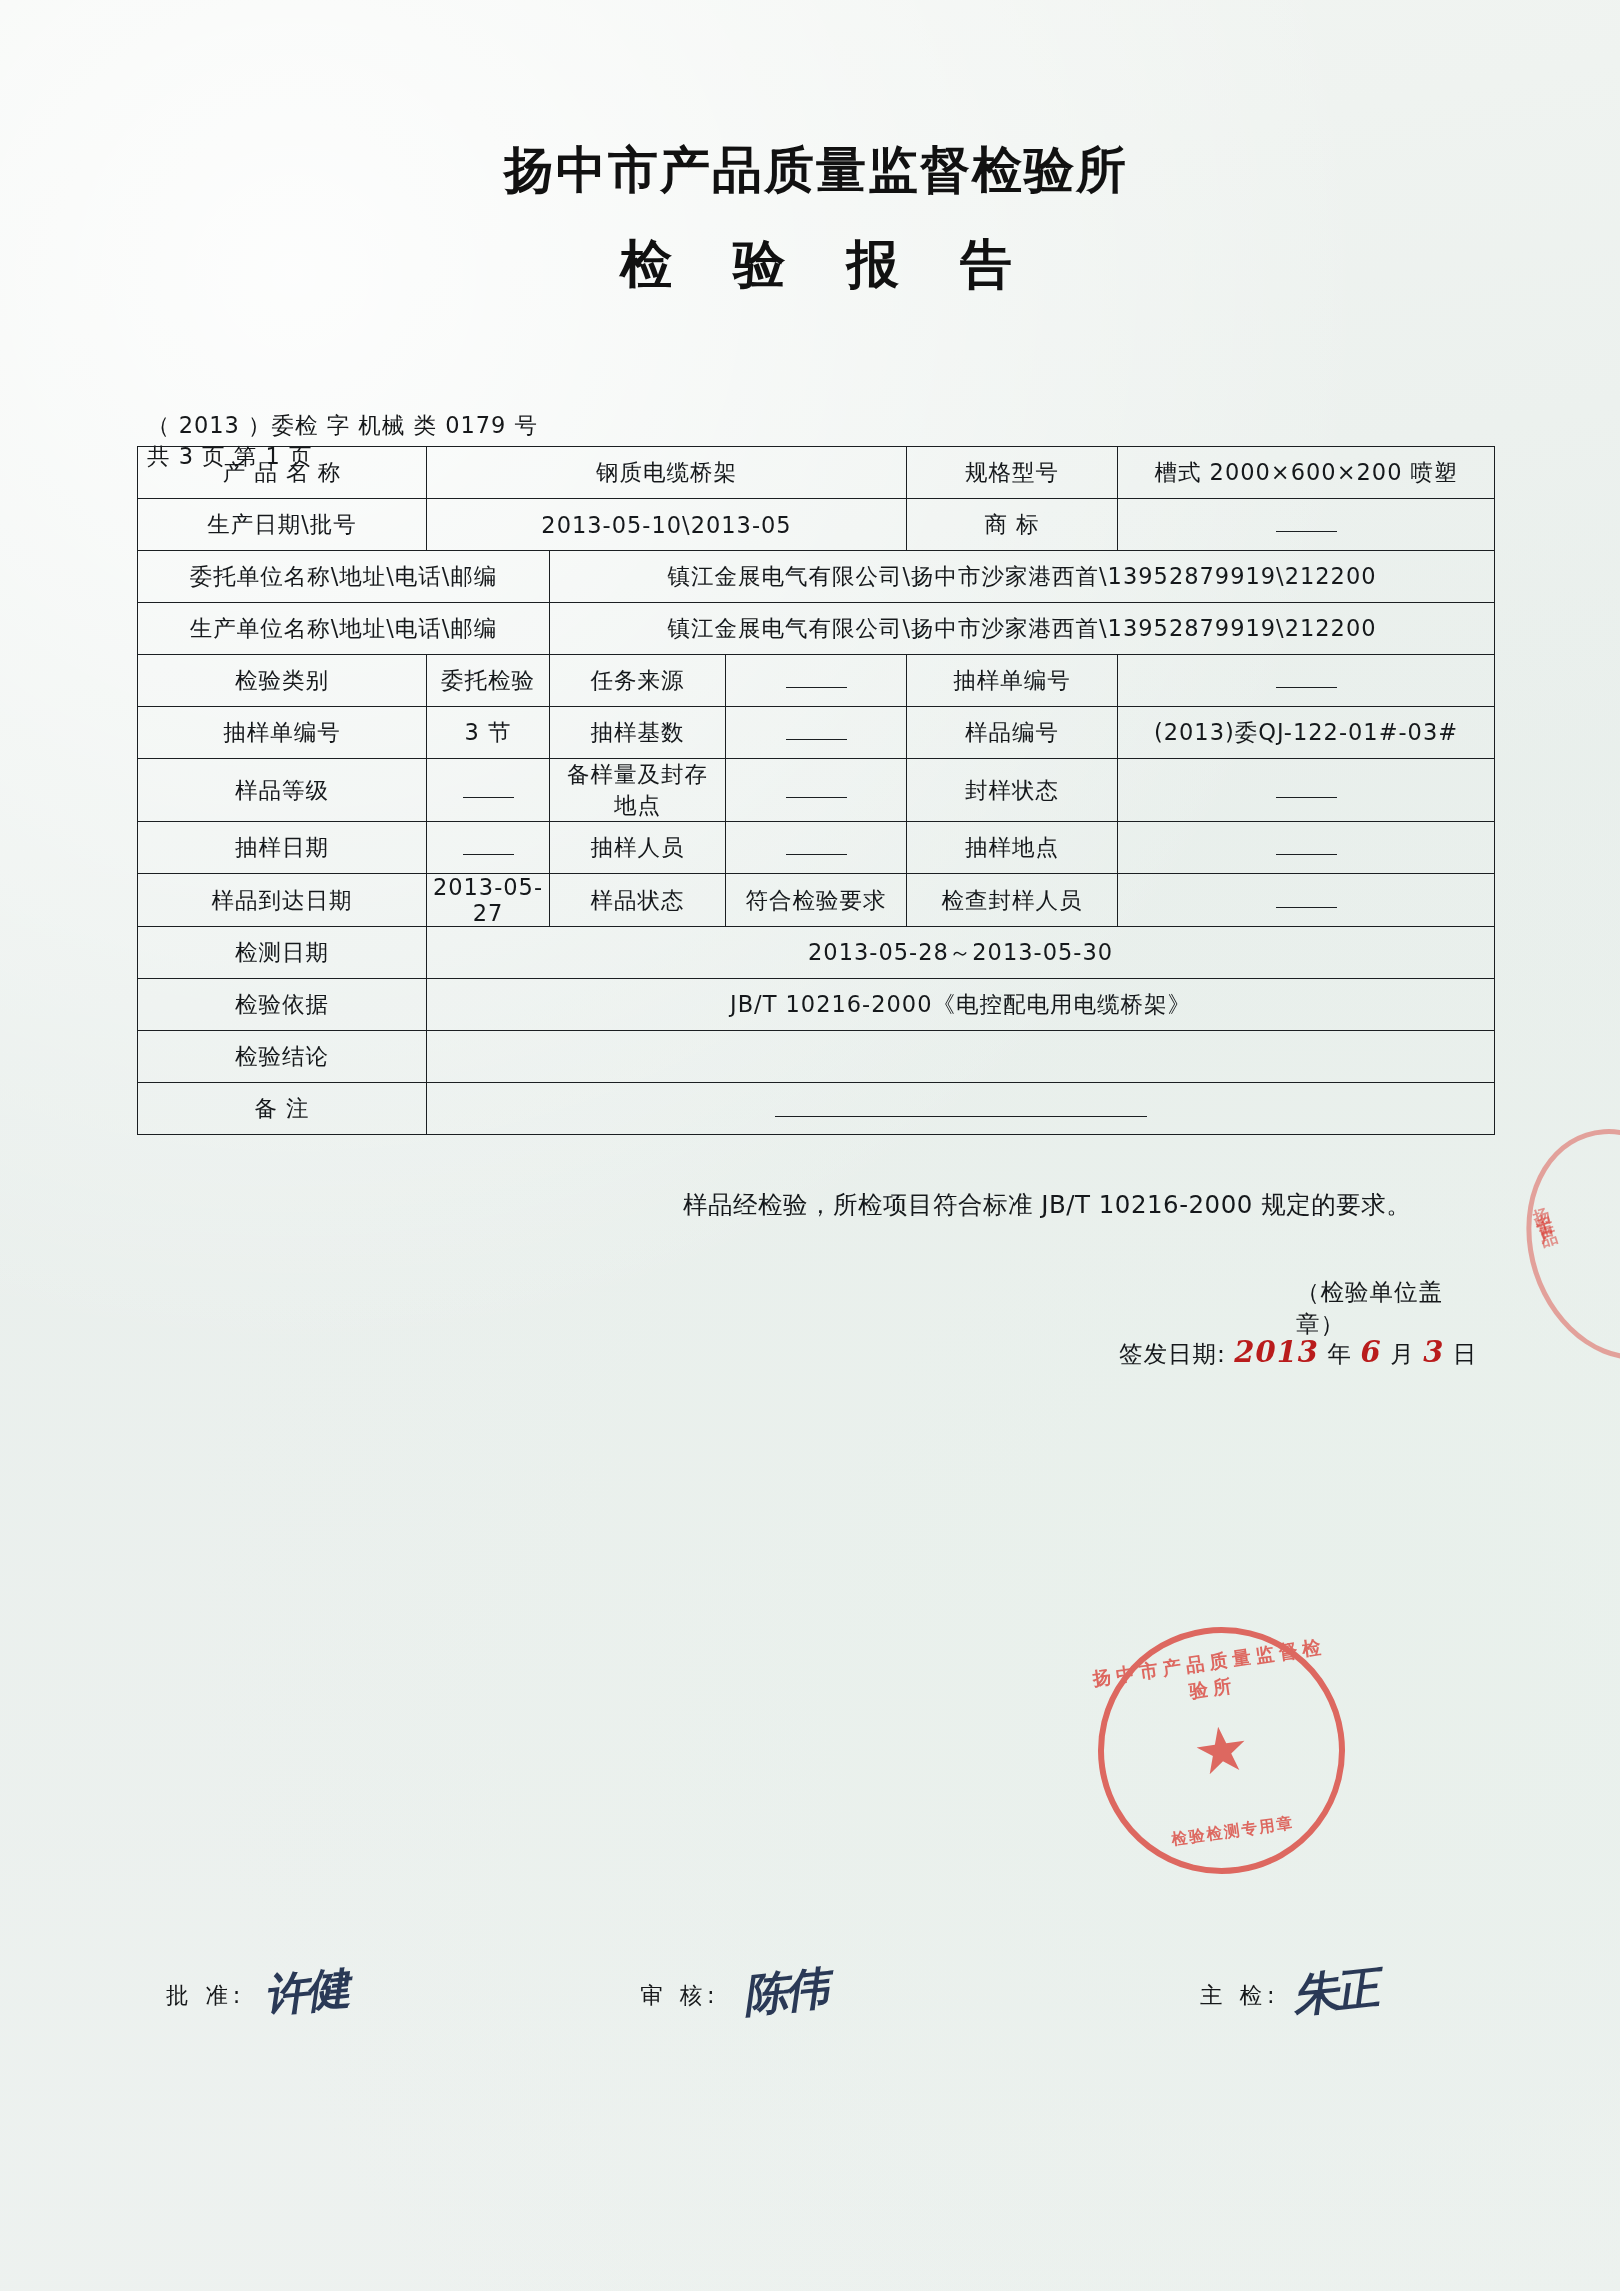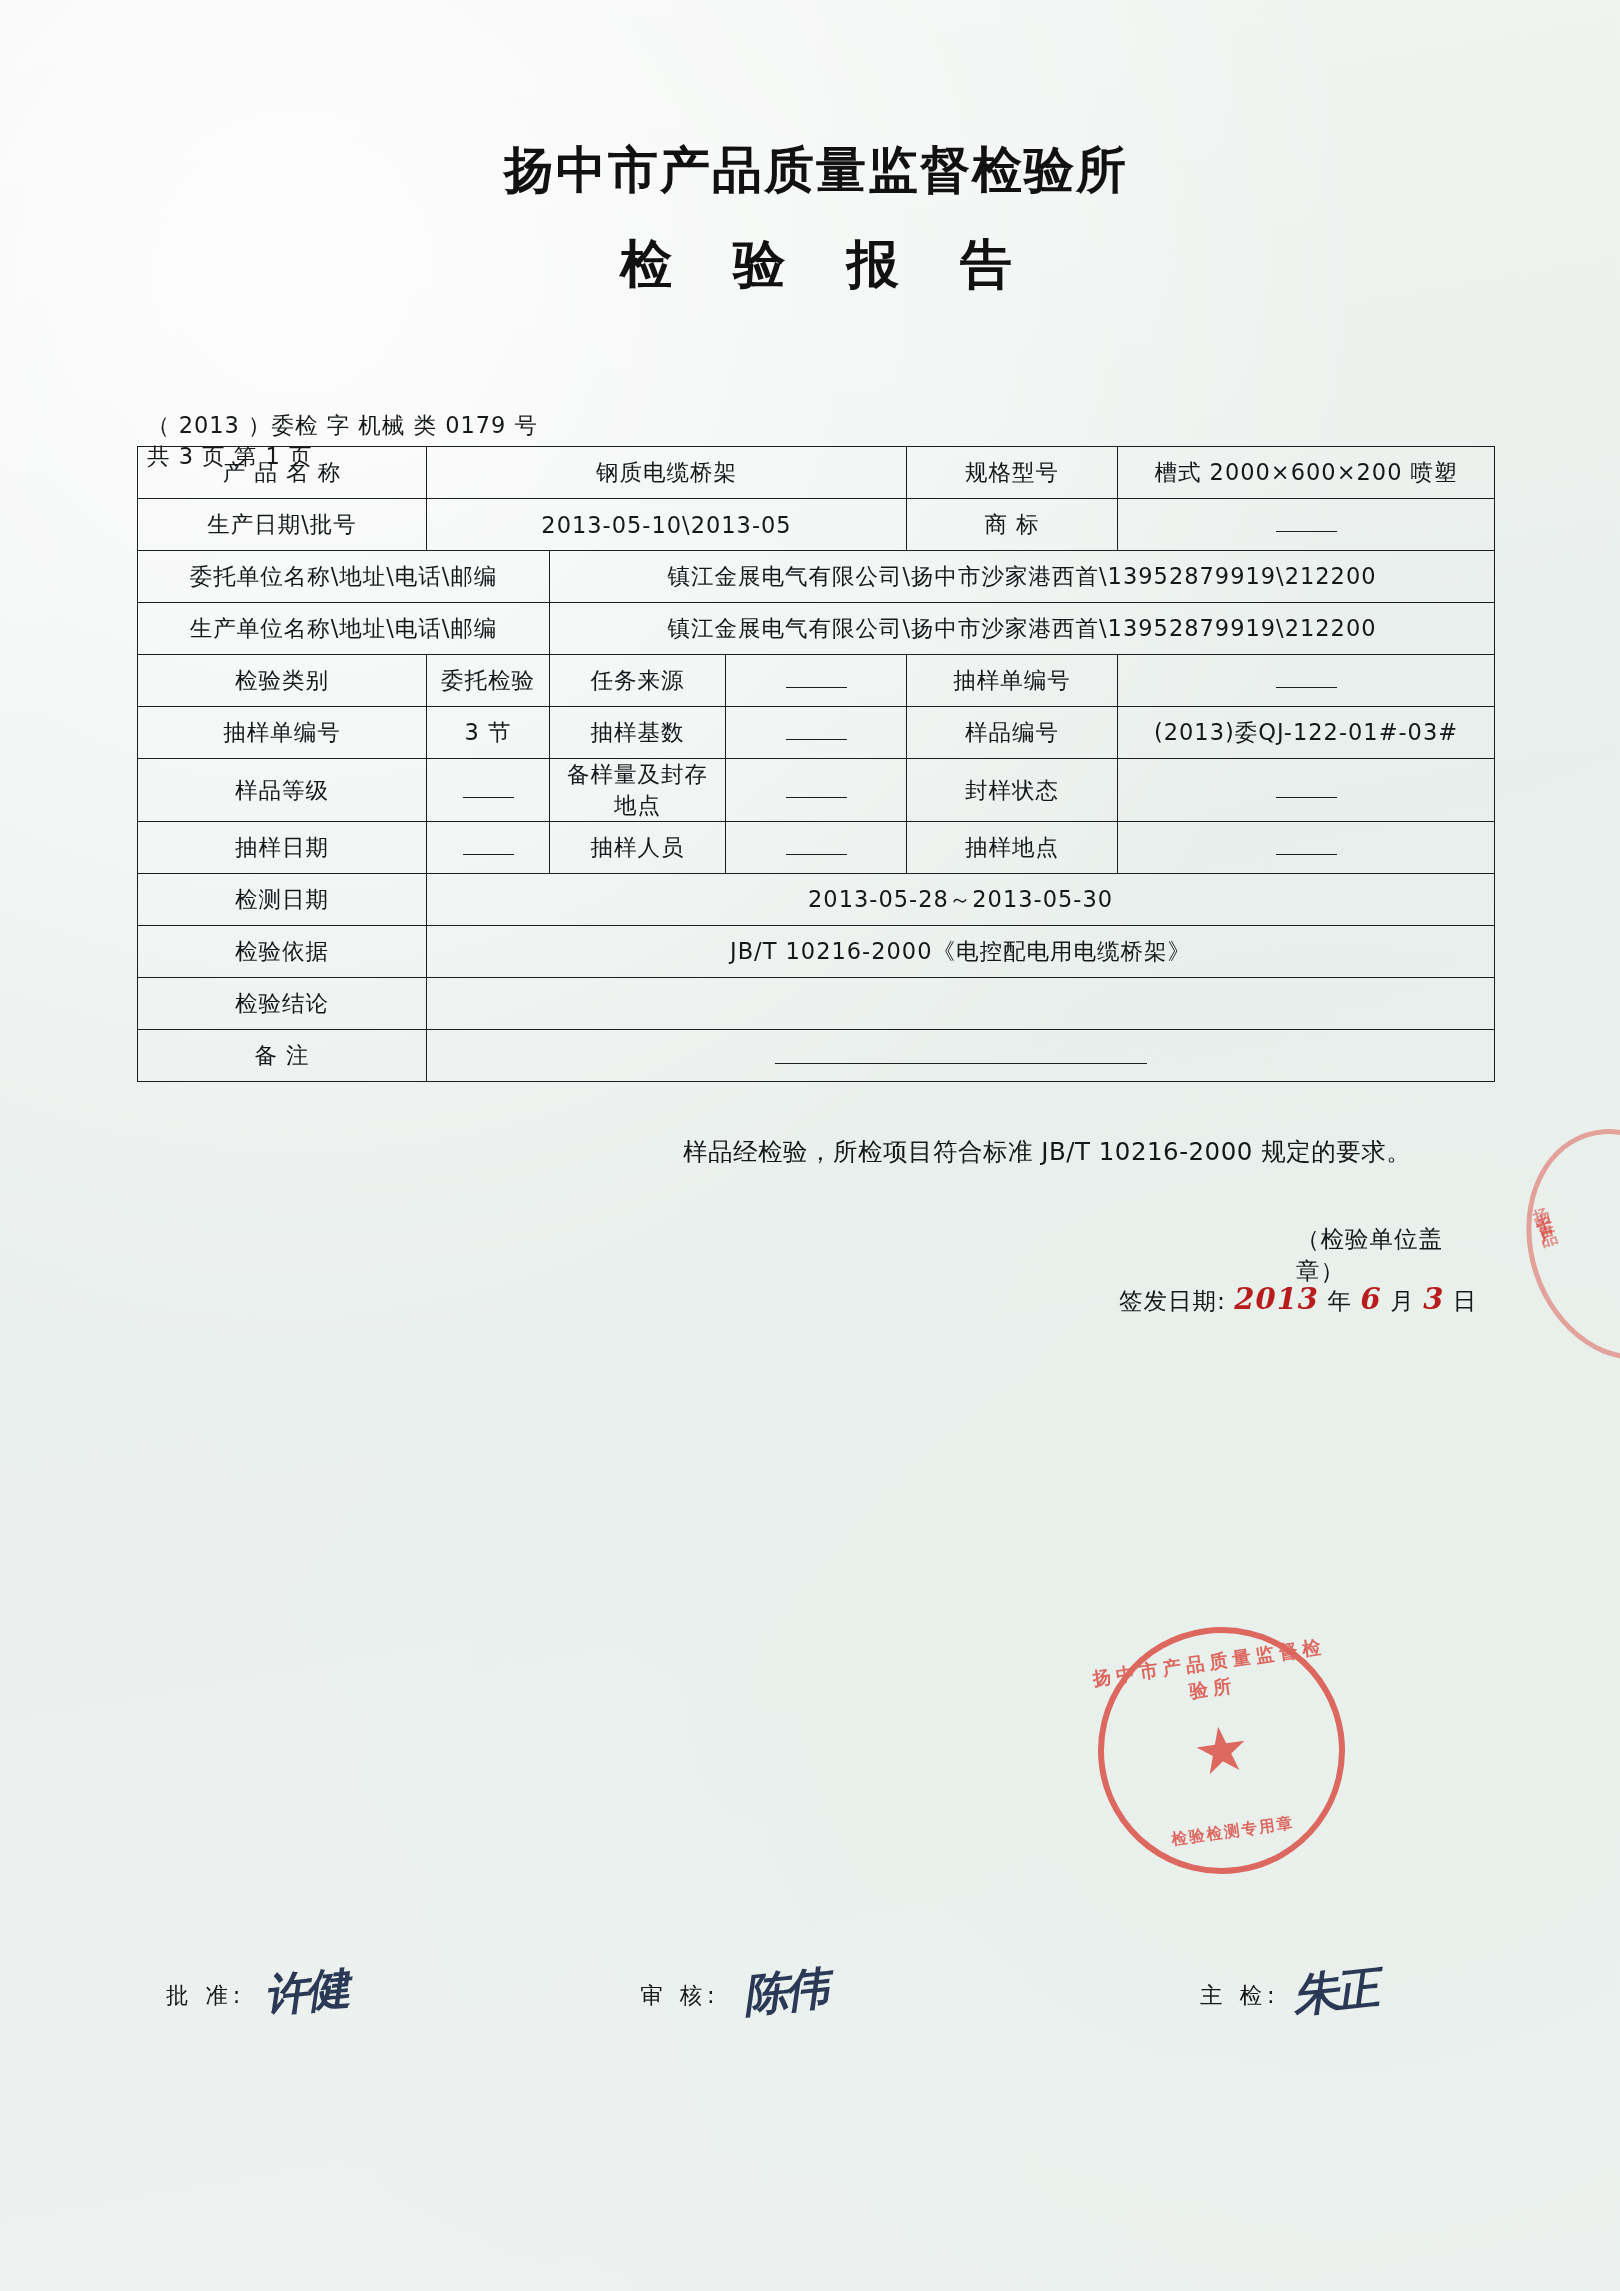--- a/index.html
+++ b/index.html
@@ -311,20 +311,28 @@
         <td><span class="dash"></span></td>
         <td>封样状态</td>
         <td><span class="dash"></span></td>
       </tr>
       <tr>
         <td colspan="2">抽样日期</td>
         <td><span class="dash-sm"></span></td>
         <td>抽样人员</td>
         <td><span class="dash"></span></td>
         <td>抽样地点</td>
+        <td><span class="dash"></span></td>
+      </tr>
+      <tr>
+        <td class="tight" colspan="2">样品到达日期</td>
+        <td>2013-05-27</td>
+        <td>样品状态</td>
+        <td>符合检验要求</td>
+        <td class="tight">检查封样人员</td>
         <td><span class="dash"></span></td>
       </tr>
       <tr>
         <td colspan="2">检测日期</td>
         <td colspan="5">2013-05-28～2013-05-30</td>
       </tr>
       <tr>
         <td class="tall-basis" colspan="2">检验依据</td>
         <td class="tall-basis basis-text" colspan="5">JB/T   10216-2000《电控配电用电缆桥架》</td>
       </tr>

